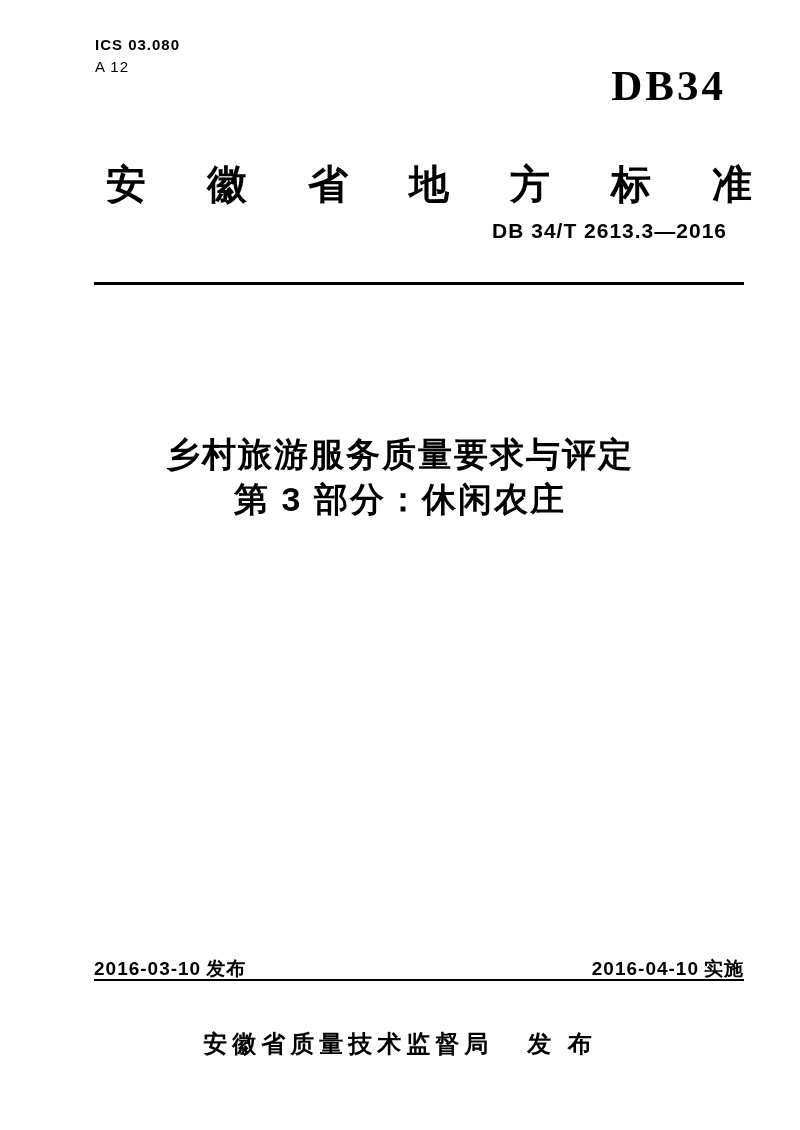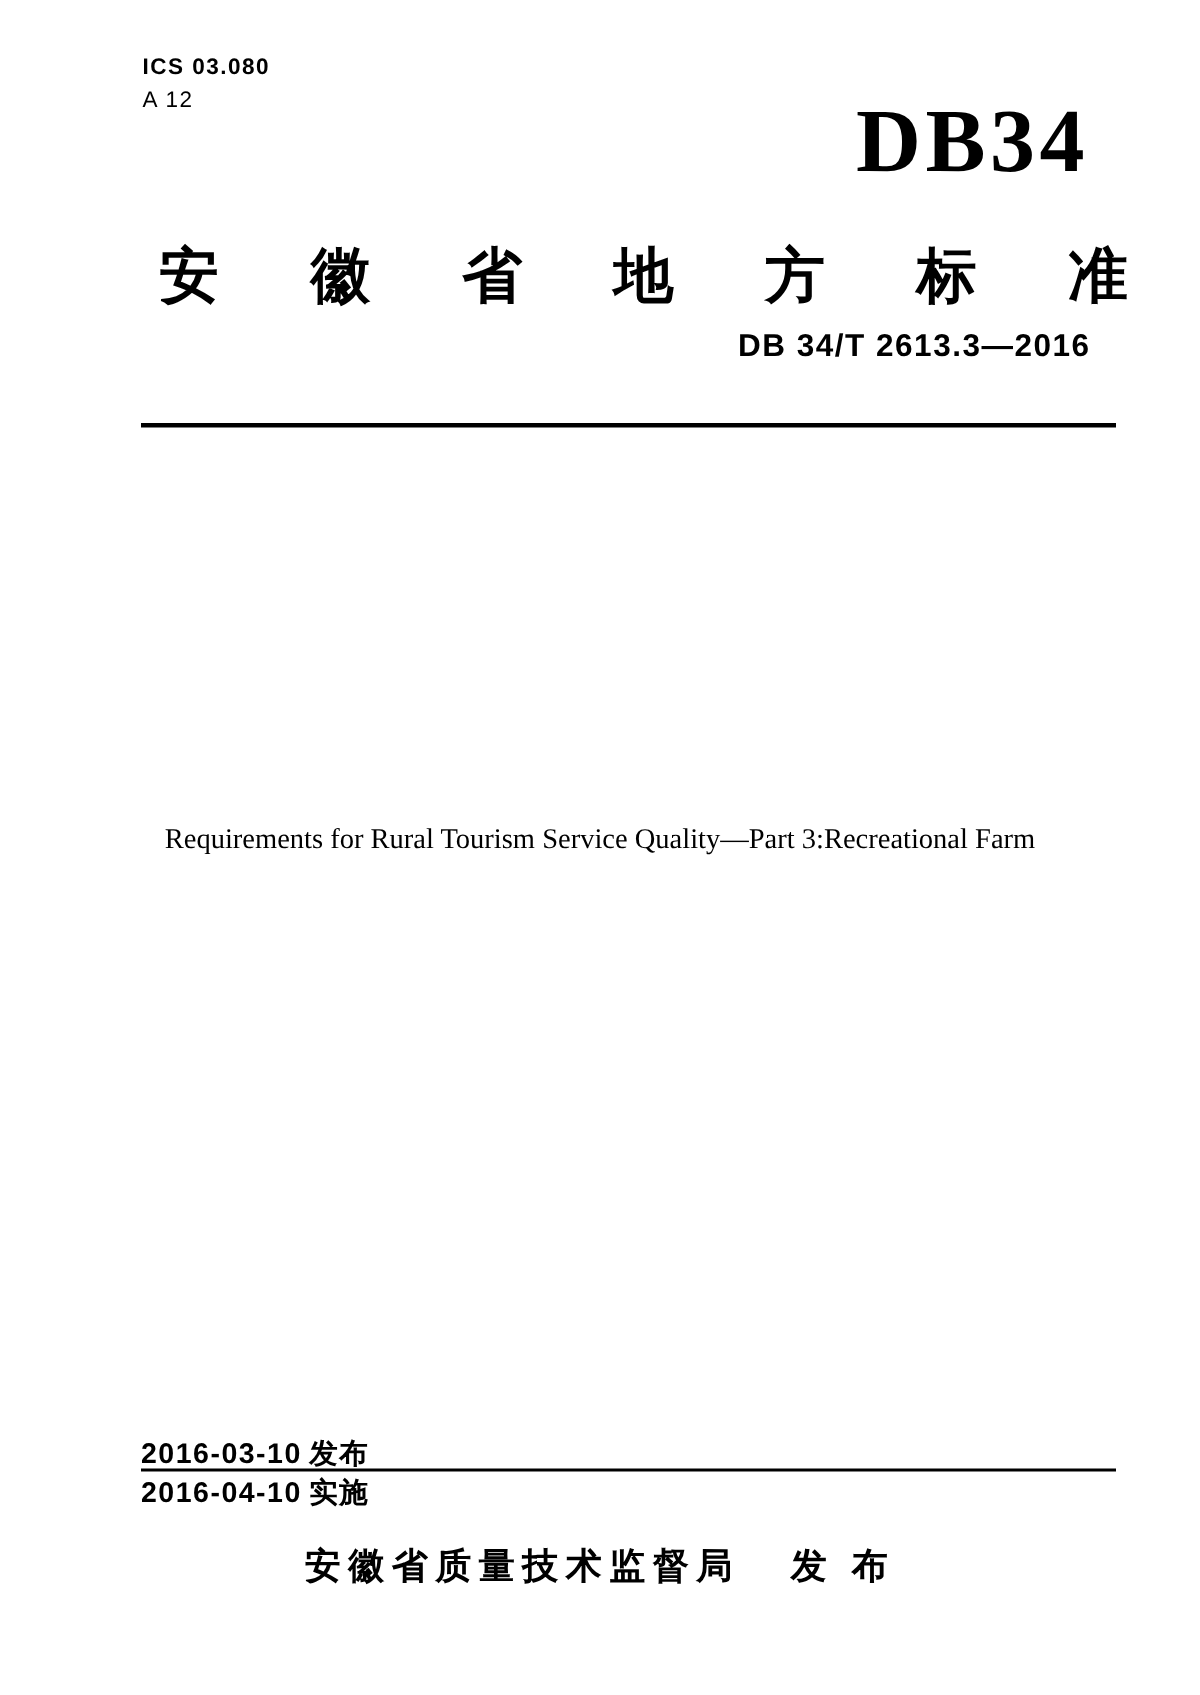--- a/index.html
+++ b/index.html
@@ -32,21 +32,21 @@
     font-size: 15px;
     font-weight: 400;
     letter-spacing: 1px;
     white-space: nowrap;
   }
   .logo {
     position: absolute;
     right: 74px;
     top: 64px;
     font-family: "Liberation Serif", "DejaVu Serif", serif;
-    font-size: 60px;
+    font-size: 43px;
     font-weight: 700;
     letter-spacing: 3px;
     line-height: 1;
     white-space: nowrap;
   }
   .std-name {
     position: absolute;
     left: 94px;
     top: 150px;
     margin: 12px;
@@ -101,21 +101,20 @@
     position: absolute;
     left: 94px;
     top: 956px;
     width: 650px;
     display: flex;
     justify-content: space-between;
     font-size: 19px;
     font-weight: 700;
     letter-spacing: 1px;
     white-space: nowrap;
-    flex-direction: column;
   }
   .date-row .label {
     margin-left: 5px;
   }
   .publisher-row {
     position: absolute;
     left: 0;
     top: 1028px;
     width: 800px;
     display: flex;
@@ -140,22 +139,25 @@
   <div class="class-code">A 12</div>
 
   <div class="logo">DB34</div>
 
   <h1 class="std-name">安徽省地方标准</h1>
 
   <div class="std-num">DB 34/T 2613.3—2016</div>
 
   <div class="rule rule-top"></div>
 
+  <div class="title-block">
+    <div>乡村旅游服务质量要求与评定</div>
+    <div>第 3 部分：休闲农庄</div>
+  </div>
 
-  <div class="title-en">Requirements for Rural Tourism Service Quality—Part 3:Recreational Farm</div>
 
   <div class="date-row">
     <div>
       <span>2016-03-10</span><span class="label">发布</span>
     </div>
     <div>
       <span>2016-04-10</span><span class="label">实施</span>
     </div>
   </div>
 

